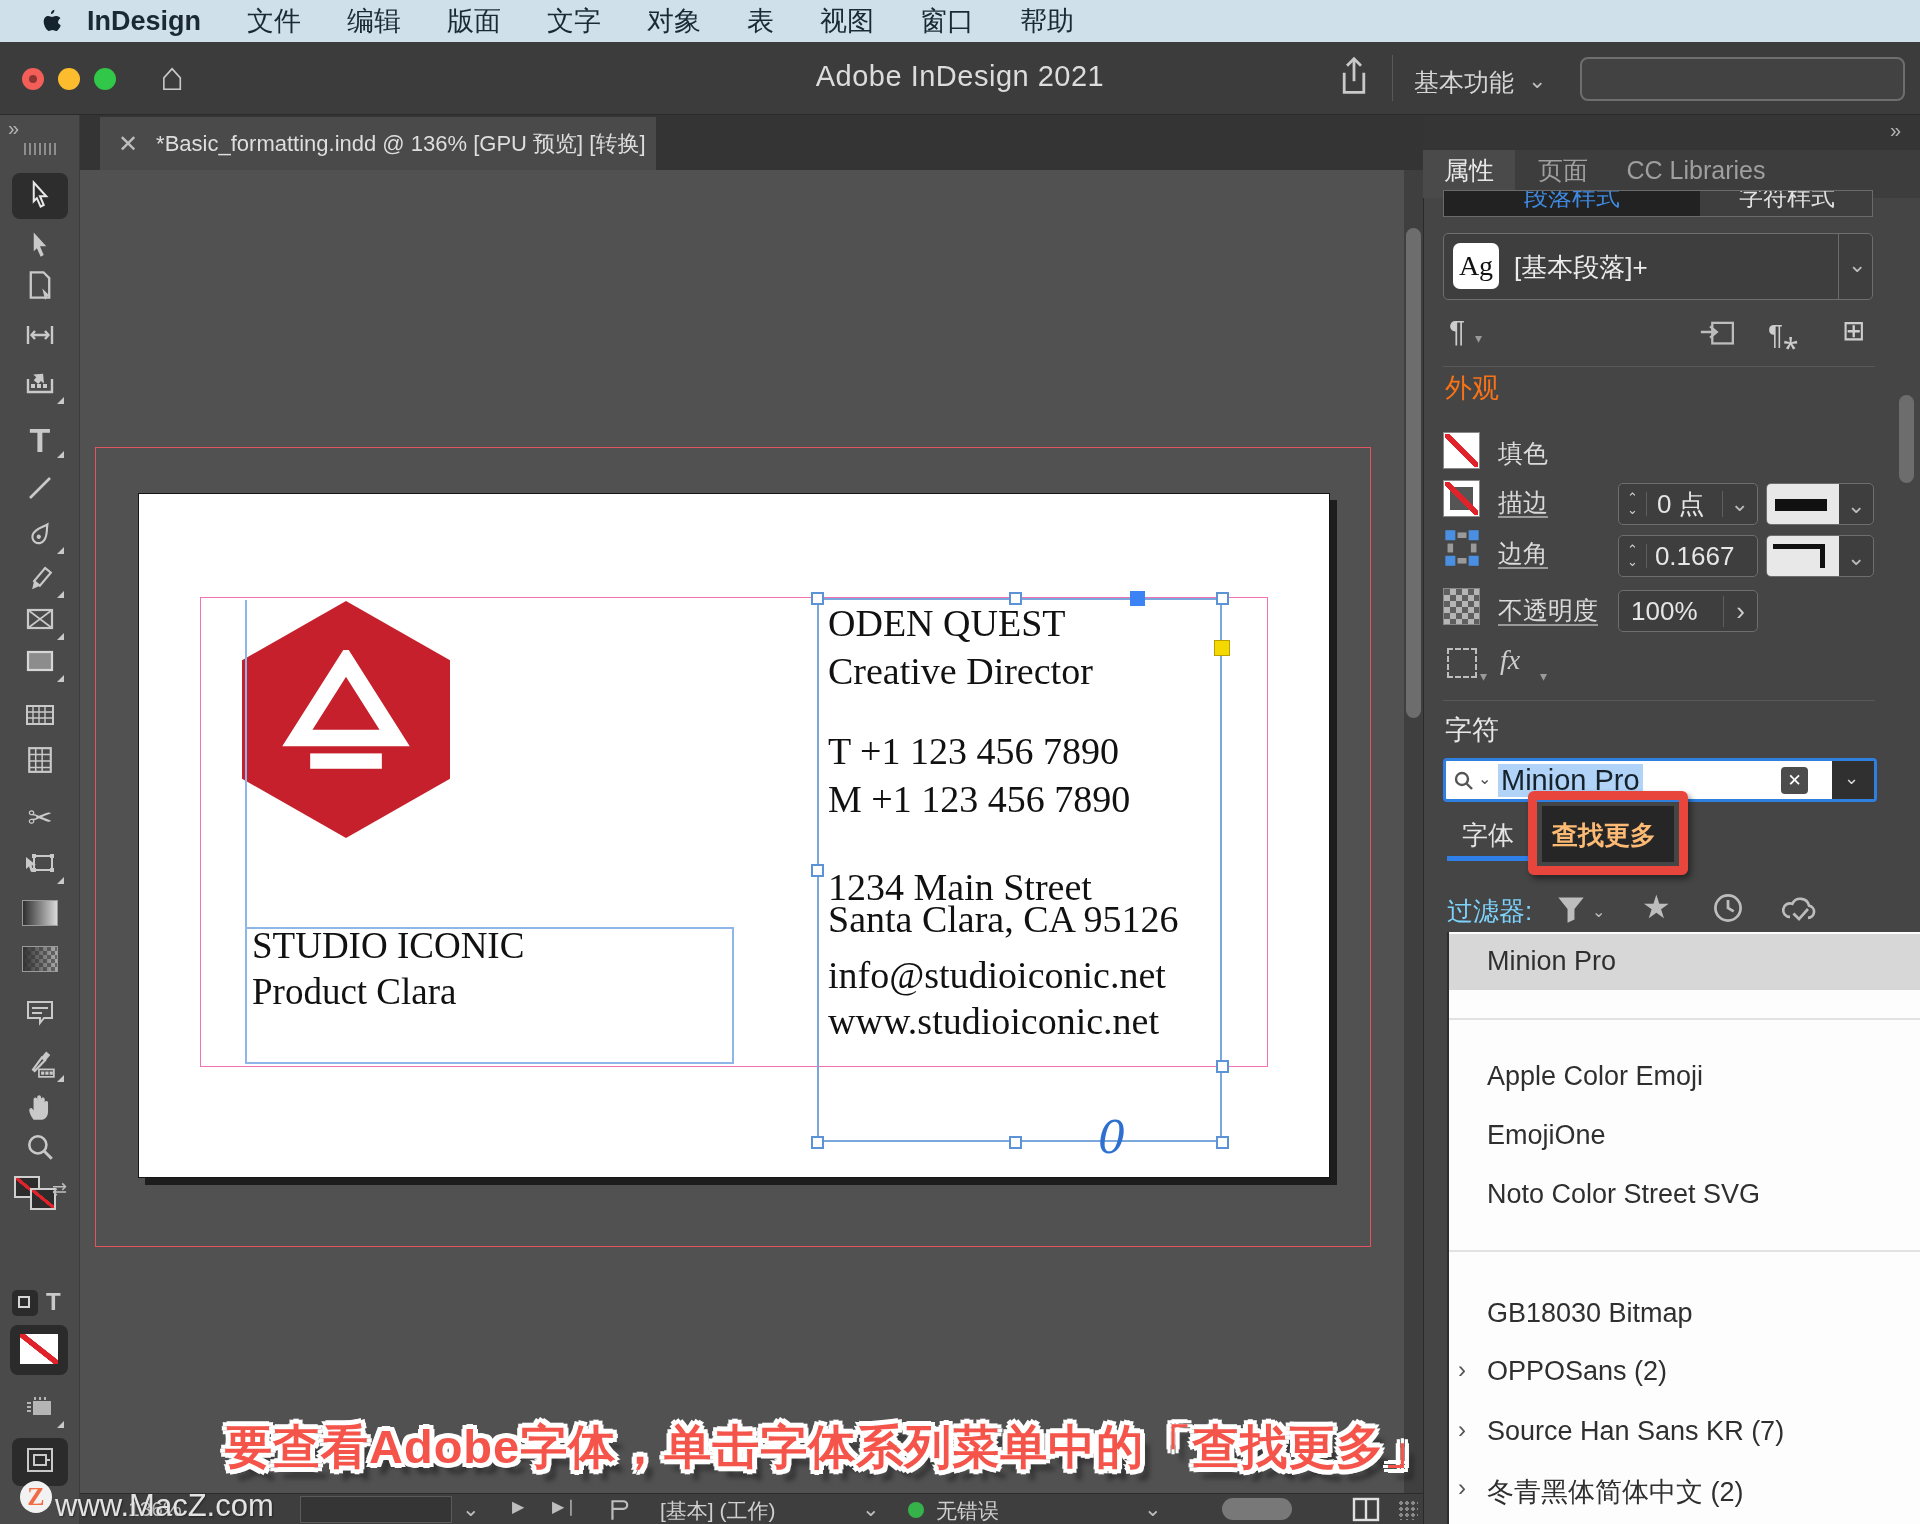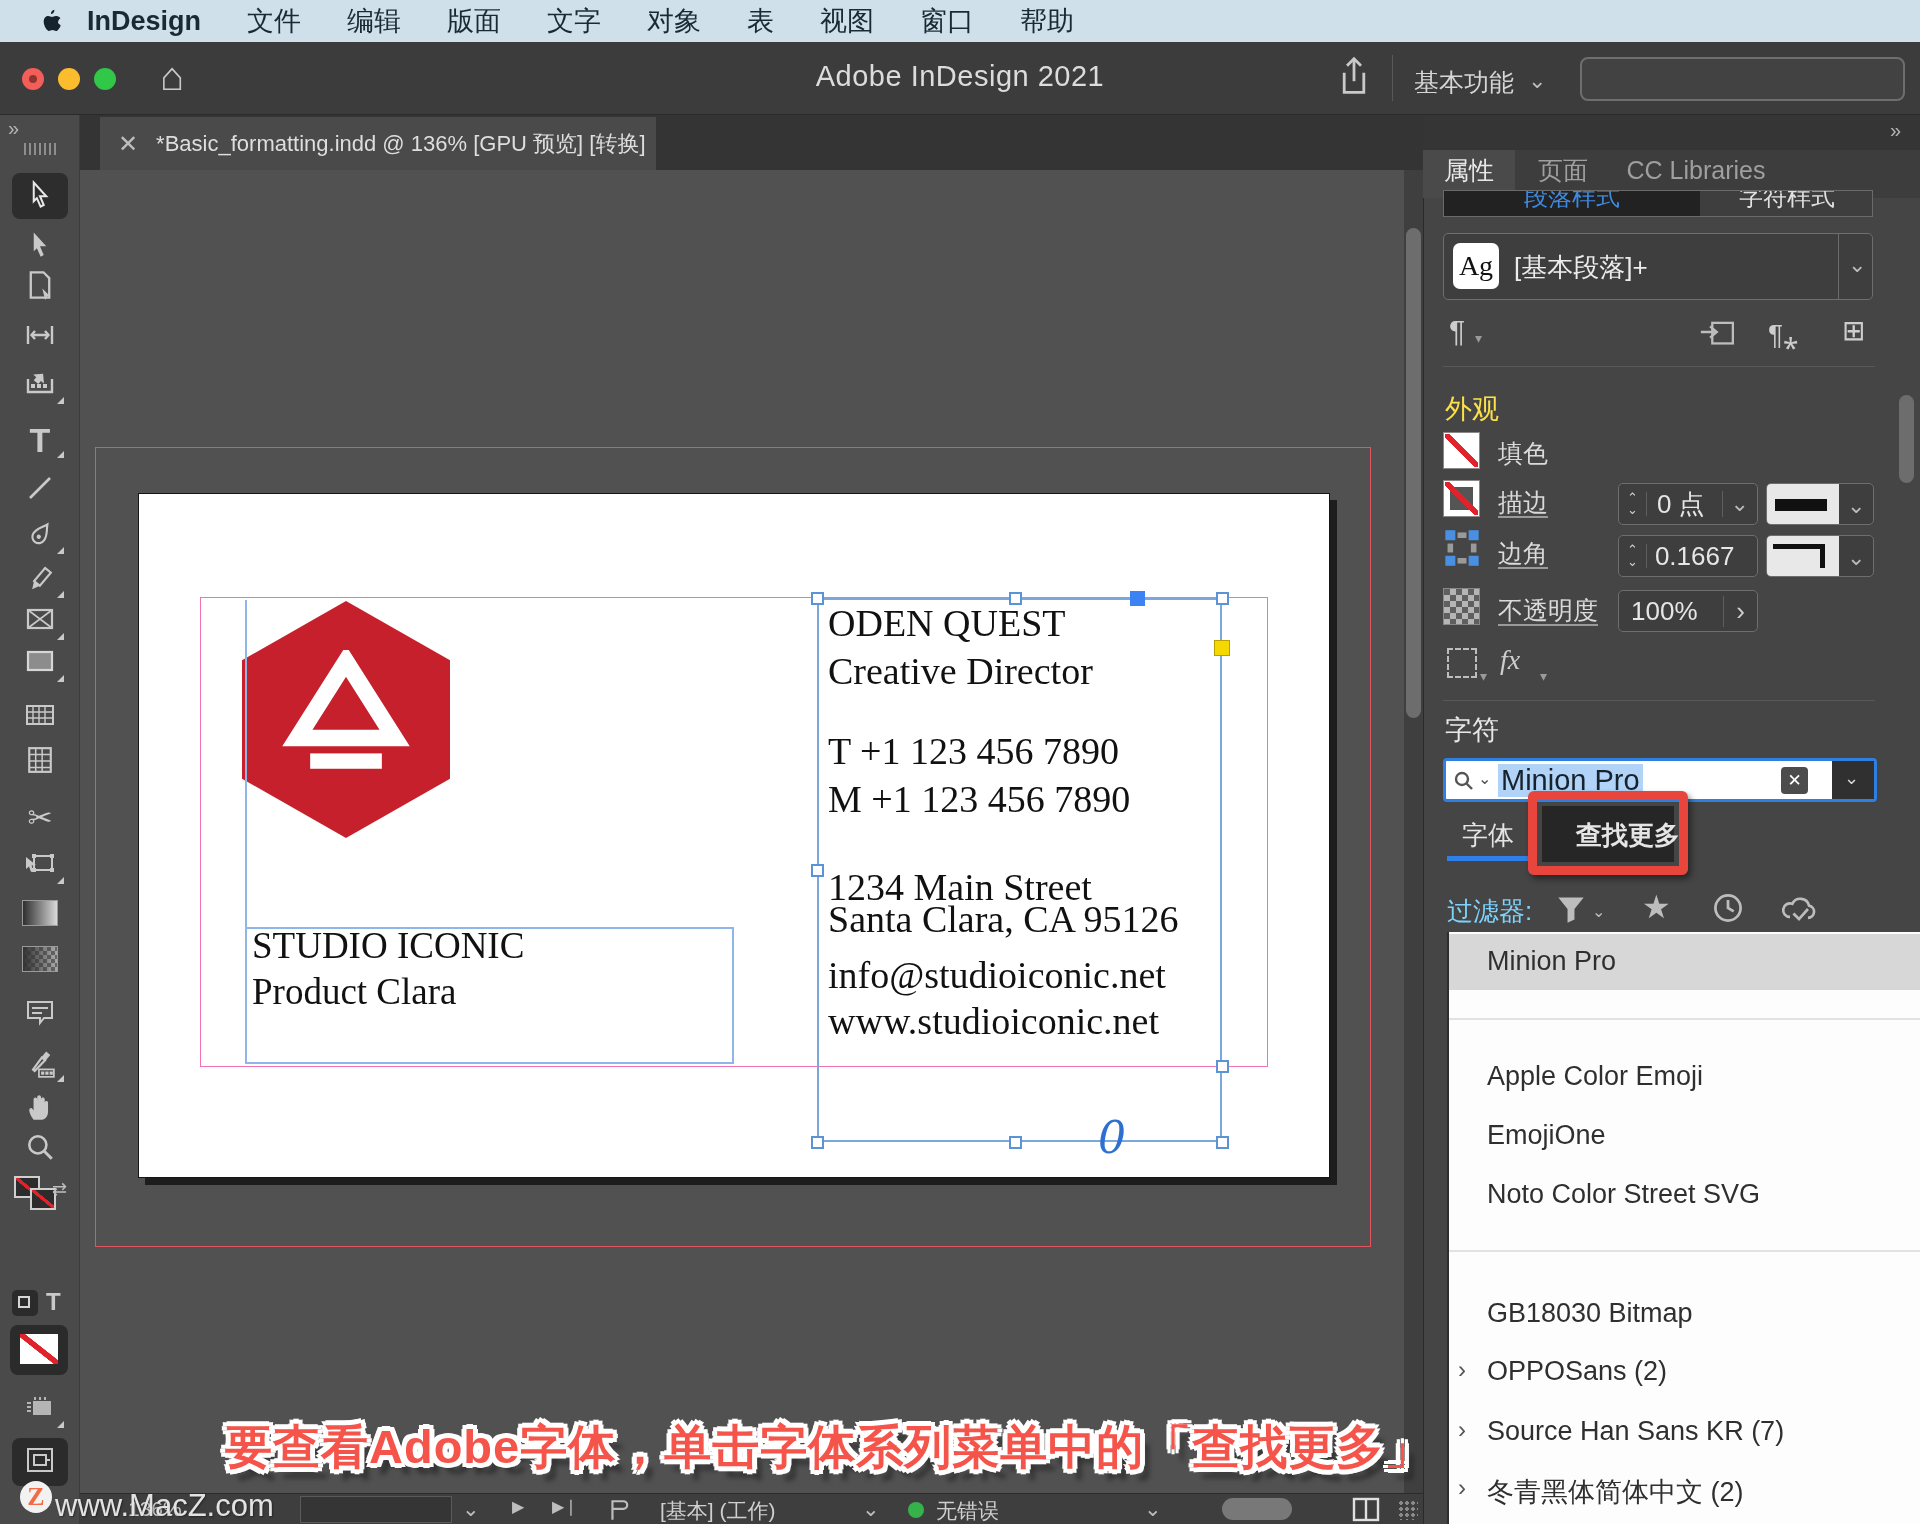--- a/index.html
+++ b/index.html
@@ -362,21 +362,21 @@
 <div class="r txt" style="left:1449px;top:314px;color:#cdcdcd;font-size:30px;">¶</div>
 <div class="r txt" style="left:1475px;top:330px;color:#9a9a9a;font-size:14px;">▾</div>
 <svg class="r" style="left:1698px;top:316px;" width="40" height="32" viewBox="0 0 34 28">
     <rect x="12" y="6" width="18" height="18" fill="none" stroke="#bdbdbd" stroke-width="2"></rect>
     <path d="M2 14 h12 M10 9 L16 14 L10 19" fill="none" stroke="#bdbdbd" stroke-width="2"></path>
   </svg>
 <div class="r txt" style="left:1768px;top:314px;color:#cdcdcd;font-size:28px;">¶⁎</div>
 <div class="r txt" style="left:1842px;top:314px;color:#cdcdcd;font-size:28px;">⊞</div>
 <div class="r" style="left:1443px;top:366px;width:432px;height:1px;background:#585858;"></div>
 
-<div class="r txt" style="left:1445px;top:370px;color:#fde047;font-size:27px;margin-top:21px;">外观</div>
+<div class="r txt" style="left:1445px;top:370px;color:#f97316;font-size:27px;">外观</div>
 <div class="r" style="left:1443px;top:432px;width:37px;height:37px;background:#fff;border:1px solid #888;">
     <div class="r noneslash" style="inset:1px;"></div>
   </div>
 <div class="r plabel txt" style="left:1498px;top:437px;">填色</div>
 
 <div class="r" style="left:1443px;top:480px;width:37px;height:37px;background:#fff;border:1px solid #888;">
   <div class="r" style="inset:6px;background:#555;"></div>
     <div class="r noneslash" style="inset:1px;"></div>
   </div>
 <div class="r plabel txt u" style="left:1498px;top:486px;">描边</div>
@@ -440,21 +440,21 @@
   <span style="position:absolute;left:52px;top:3px;background:#b0d3f7;color:#16222c;font-size:29px;padding:0 3px;">Minion Pro</span>
   <div style="position:absolute;right:66px;top:6px;width:27px;height:27px;background:#4c4c4c;border-radius:4px;color:#fff;font-size:17px;text-align:center;line-height:27px;">✕</div>
   <div style="position:absolute;right:0;top:0;width:42px;height:38px;background:#303030;">
     <span style="position:absolute;left:12px;top:6px;color:#dadada;font-size:18px;">⌄</span>
     </div>
 </div>
 
 <div class="r txt" style="left:1462px;top:818px;color:#e4e4e4;font-size:26px;">字体</div>
 <div class="r" style="left:1447px;top:856px;width:88px;height:5px;background:#2e7fe8;"></div>
 <div class="r" style="left:1542px;top:806px;width:132px;height:56px;background:#262626;"></div>
-<div class="r txt" style="left:1552px;top:818px;color:#e5e5e5;font-size:26px;font-weight:bold;margin-left:24px;">查找更多</div>
+<div class="r txt" style="left:1552px;top:818px;color:#fdba74;font-size:26px;font-weight:bold;">查找更多</div>
 
 <div class="r txt" style="left:1447px;top:894px;color:#7dd3fc;font-size:26px;">过滤器:</div>
 <svg class="r" style="left:1556px;top:894px;" width="30" height="30" viewBox="0 0 26 26">
     <path d="M2 3 h22 L16 13 v9 l-6 3 v-12 Z" fill="#bdbdbd"></path>
   </svg>
 <span class="r txt" style="left:1592px;top:902px;color:#bdbdbd;font-size:16px;">⌄</span>
 <div class="r txt" style="left:1642px;top:888px;color:#bdbdbd;font-size:32px;">★</div>
 <svg class="r" style="left:1712px;top:892px;" width="32" height="32" viewBox="0 0 28 28">
     <circle cx="14" cy="14" r="11" fill="none" stroke="#bdbdbd" stroke-width="2.4"></circle>
     <path d="M14 7 v7 l5 3" fill="none" stroke="#bdbdbd" stroke-width="2.4"></path>

